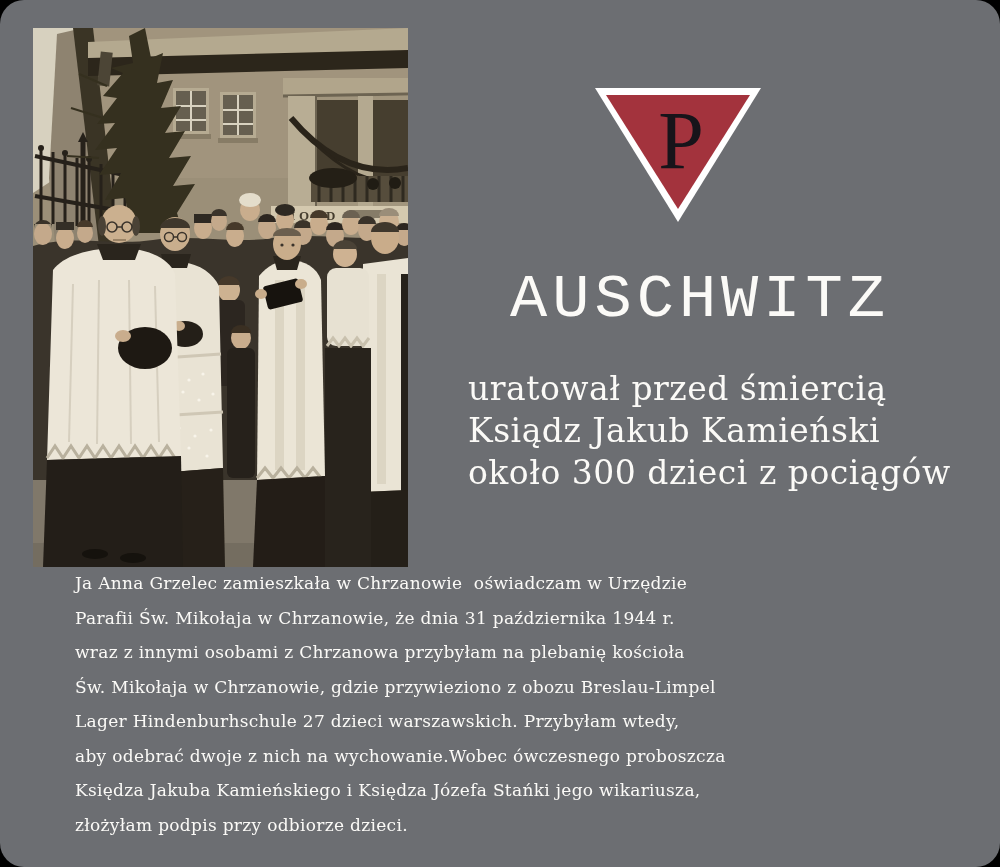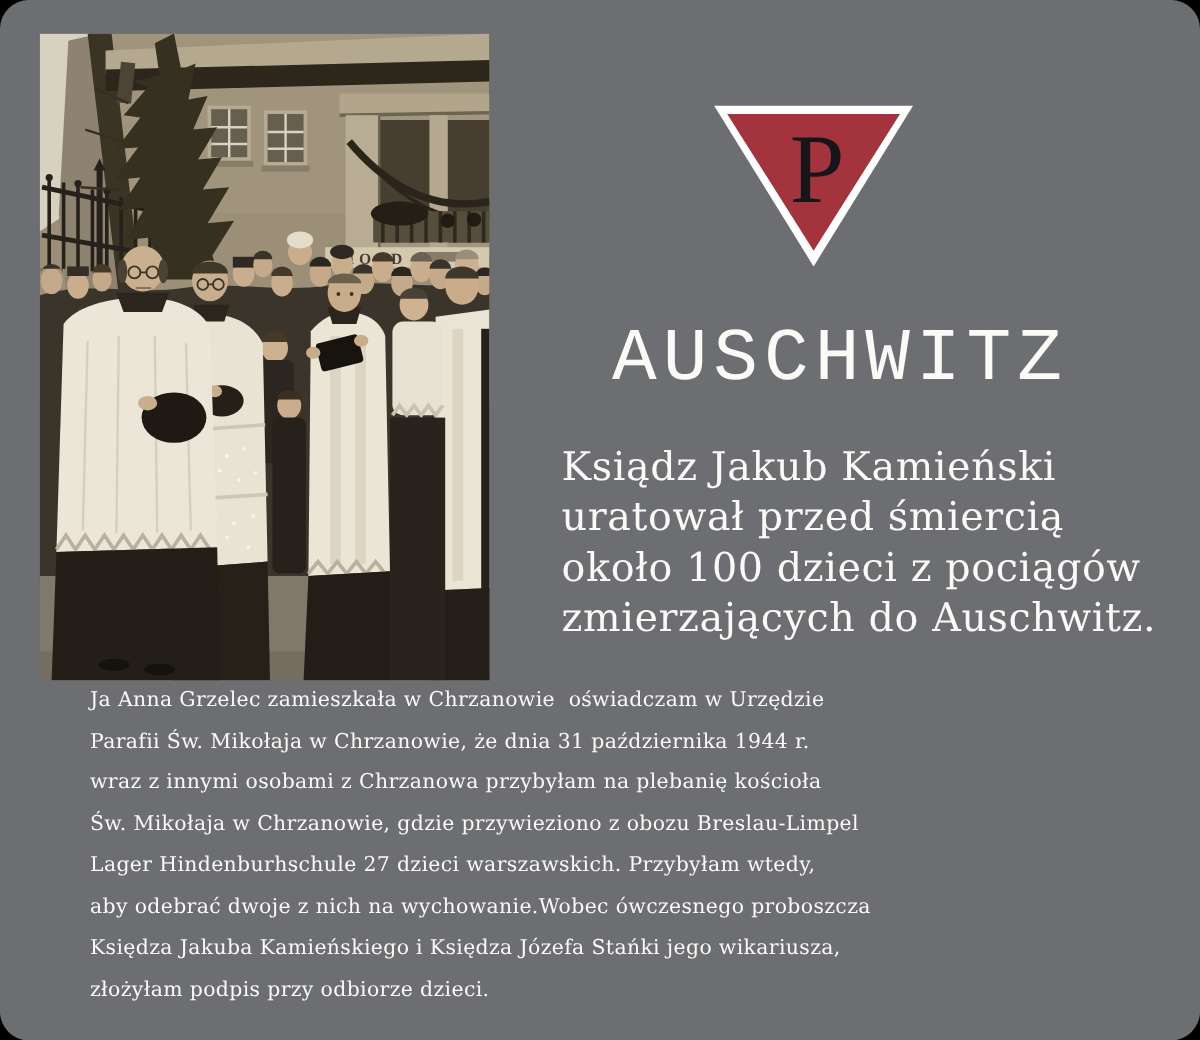--- a/index.html
+++ b/index.html
@@ -275,24 +275,23 @@
     <svg viewBox="0 0 166 134">
       <polygon points="0,0 166,0 83,134" fill="#ffffff"></polygon>
       <polygon points="11,7 155,7 83,121" fill="#a3333d"></polygon>
       <text x="86" y="80" font-size="82" text-anchor="middle" fill="#17141a" font-family="Liberation Serif, serif">P</text>
     </svg>
   </div>
 
   <h1 class="title">AUSCHWITZ</h1>
 
   <div class="intro">
+    <div class="intro-line">uratował przed śmiercią</div>
     <div class="intro-line">Ksiądz Jakub Kamieński</div>
-    <div class="intro-line">uratował przed śmiercią</div>
-    <div class="intro-line">około 100 dzieci z pociągów</div>
-    <div class="intro-line">zmierzających do Auschwitz.</div>
+    <div class="intro-line">około 300 dzieci z pociągów</div>
   </div>
 
   <div class="testimony">
     <div class="t-line">Ja Anna Grzelec zamieszkała w Chrzanowie  oświadczam w Urzędzie</div>
     <div class="t-line">Parafii Św. Mikołaja w Chrzanowie, że dnia 31 października 1944 r.</div>
     <div class="t-line">wraz z innymi osobami z Chrzanowa przybyłam na plebanię kościoła</div>
     <div class="t-line">Św. Mikołaja w Chrzanowie, gdzie przywieziono z obozu Breslau-Limpel</div>
     <div class="t-line">Lager Hindenburhschule 27 dzieci warszawskich. Przybyłam wtedy,</div>
     <div class="t-line">aby odebrać dwoje z nich na wychowanie.Wobec ówczesnego proboszcza</div>
     <div class="t-line">Księdza Jakuba Kamieńskiego i Księdza Józefa Stańki jego wikariusza,</div>

